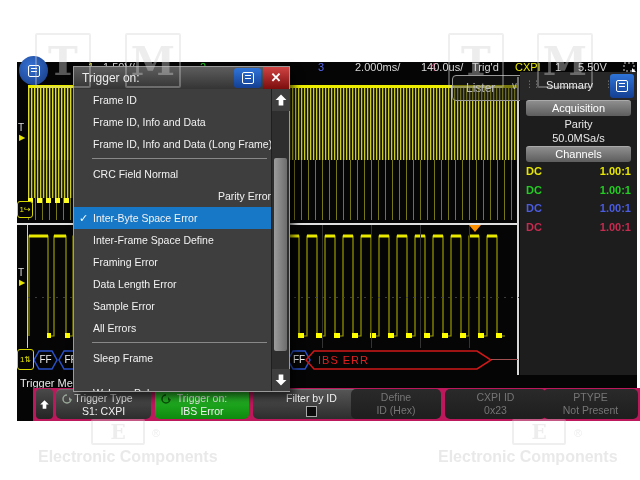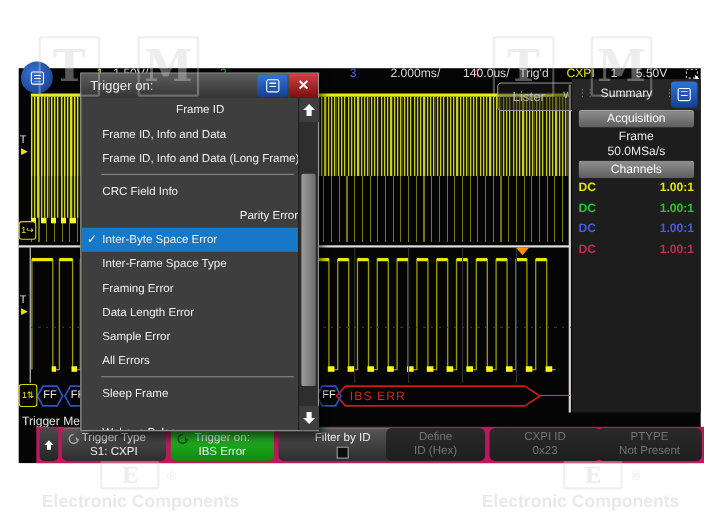--- a/index.html
+++ b/index.html
@@ -246,48 +246,48 @@
   <div id="sidebar">
     <div class="sb-header">
       <span class="sb-dots" style="left:5px;">⋮⋮</span>
       <span class="sb-title">Summary</span>
       <span class="sb-dots" style="left:84px;">⋮⋮</span>
       <div class="menu-btn" style="left:90px;top:2px;width:24px;height:24px;">
         <div class="micon"></div>
       </div>
     </div>
     <div class="sb-btn" style="top:28px;">Acquisition</div>
-    <div class="sb-val" style="top:46px;">Frame</div>
+    <div class="sb-val" style="top:46px;">Parity</div>
     <div class="sb-val" style="top:60px;">50.0MSa/s</div>
     <div class="sb-btn" style="top:74px;">Channels</div>
     <div id="ch-rows">
         <div class="ch-row" style="top: 93px; color: rgb(230, 230, 0);"><span>DC</span><span class="r">1.00:1</span></div>
         <div class="ch-row" style="top: 111.5px; color: rgb(35, 204, 35);"><span>DC</span><span class="r">1.00:1</span></div>
         <div class="ch-row" style="top: 130px; color: rgb(75, 92, 224);"><span>DC</span><span class="r">1.00:1</span></div>
         <div class="ch-row" style="top: 148.5px; color: rgb(198, 43, 80);"><span>DC</span><span class="r">1.00:1</span></div>
       </div>
   </div>
 
   <div id="dialog">
     <div class="dlg-header">
       <div class="dlg-title">Trigger on:</div>
       <div class="menu-btn" style="left:160px;top:1px;width:27px;height:20px;">
         <div class="micon"></div>
       </div>
       <div class="dlg-close">✕</div>
     </div>
     <div id="dlg-list">
-        <div class="dlg-item" style="top: 0px; text-align: center;">Frame ID</div>
+        <div class="dlg-item" style="top: 0px;">Frame ID</div>
         <div class="dlg-item" style="top: 22px;">Frame ID, Info and Data</div>
         <div class="dlg-item" style="top: 44px;">Frame ID, Info and Data (Long Frame)</div>
         <div class="dlg-sep" style="top: 69px;"></div>
-        <div class="dlg-item" style="top: 74px;">CRC Field Info</div>
+        <div class="dlg-item" style="top: 74px;">CRC Field Normal</div>
         <div class="dlg-item" style="top: 96px; text-align: right;">Parity Error</div>
         <div class="dlg-item sel" style="top: 118px;">Inter-Byte Space Error<span class="chk">✓</span></div>
-        <div class="dlg-item" style="top: 140px;">Inter-Frame Space Type</div>
+        <div class="dlg-item" style="top: 140px;">Inter-Frame Space Define</div>
         <div class="dlg-item" style="top: 162px;">Framing Error</div>
         <div class="dlg-item" style="top: 184px;">Data Length Error</div>
         <div class="dlg-item" style="top: 206px;">Sample Error</div>
         <div class="dlg-item" style="top: 228px;">All Errors</div>
         <div class="dlg-sep" style="top: 253px;"></div>
         <div class="dlg-item" style="top: 258px;">Sleep Frame</div>
         <div class="dlg-item" style="top: 293px;">Wakeup Pulse</div>
       </div>
     <div class="scrollcol">
       <div class="scroll-btn" style="top:0;">

